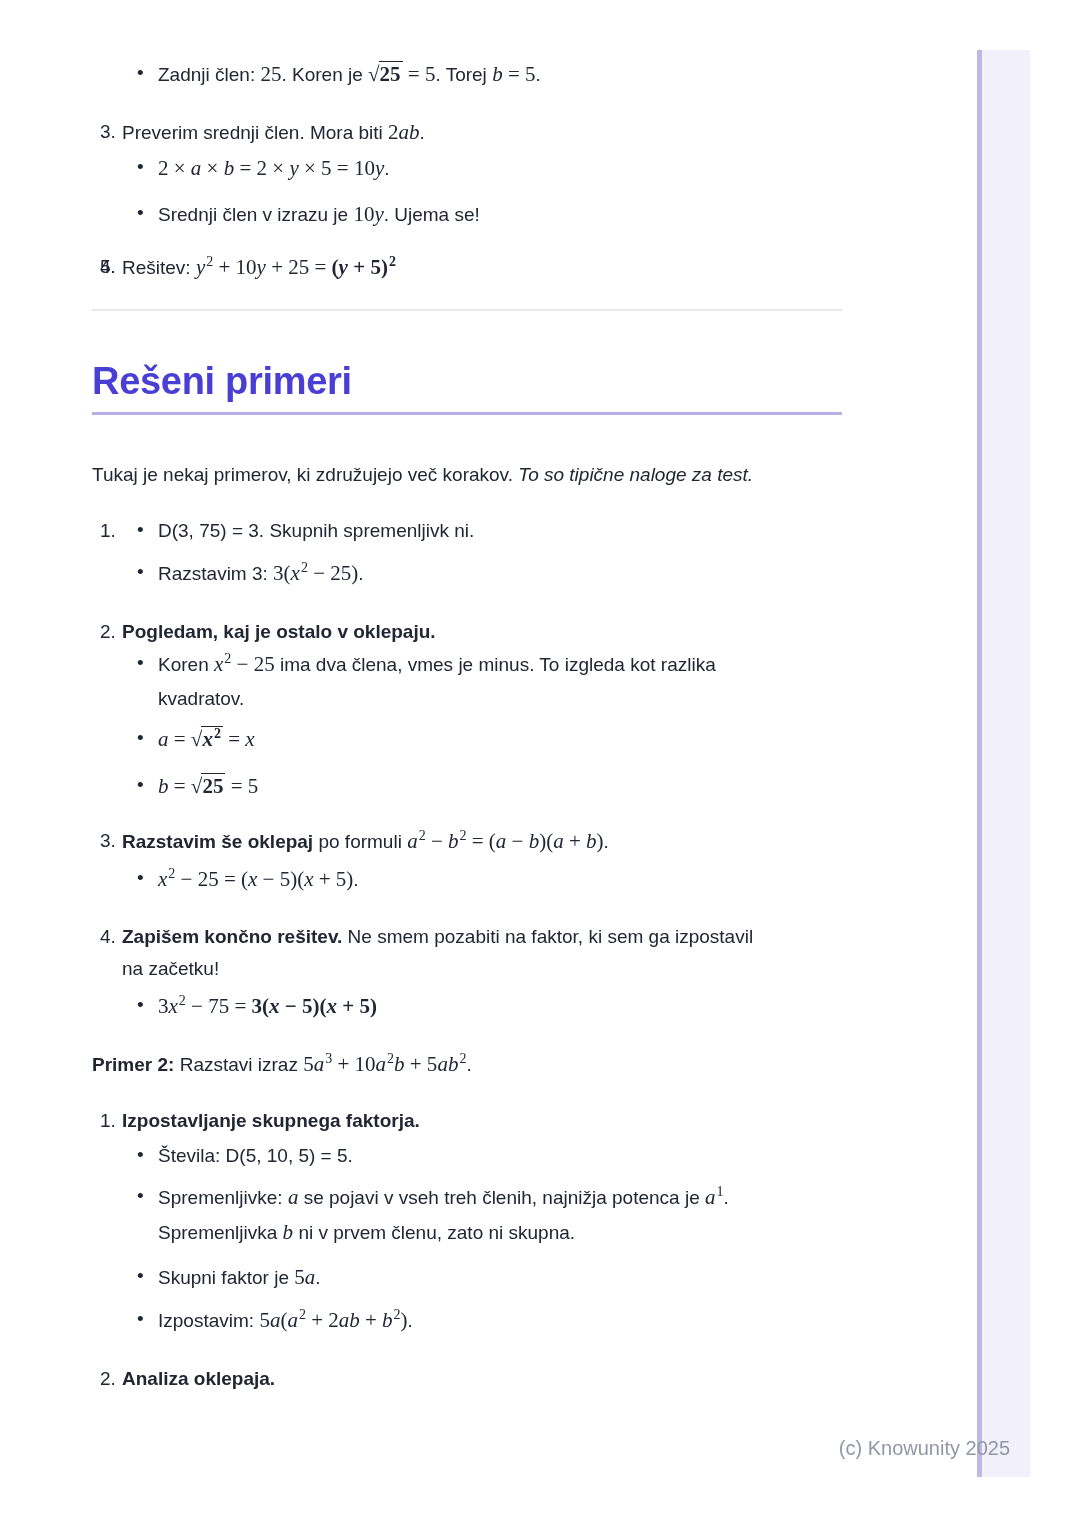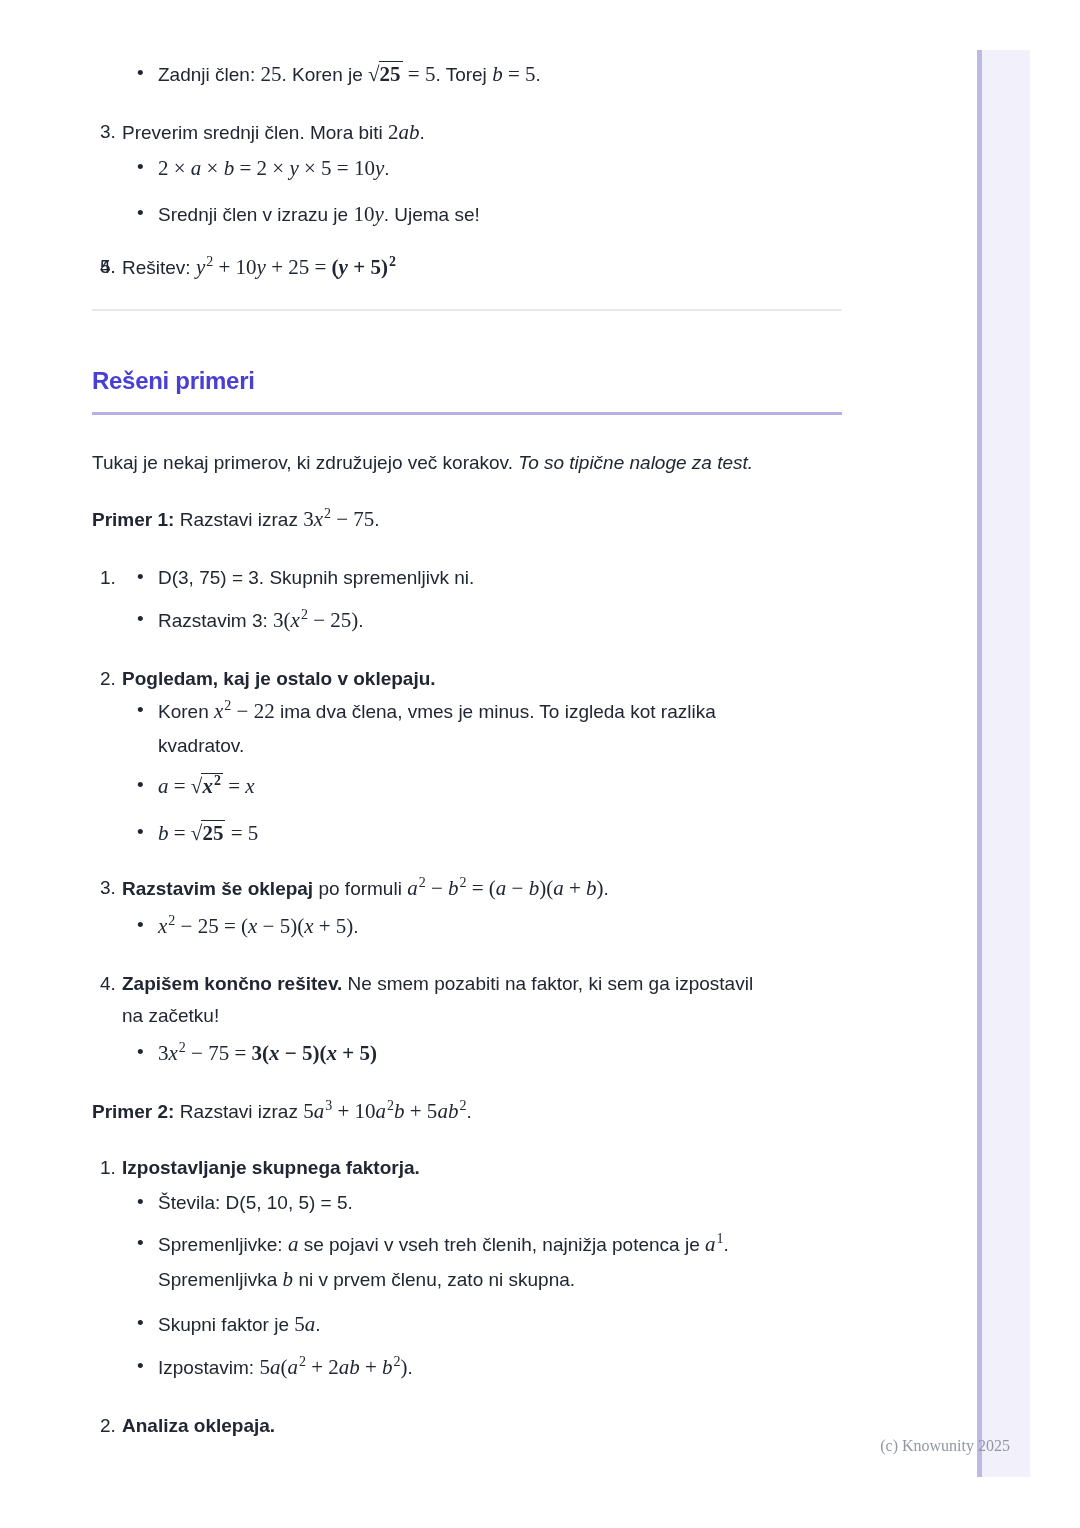--- a/index.html
+++ b/index.html
@@ -26,51 +26,50 @@
   .bold{font-weight:bold;}
   .ital{font-style:italic;}
   .m{font-family:"Liberation Serif","DejaVu Serif",serif;font-size:21px;}
   .it{font-style:italic;}
   .sup{font-size:14px;position:relative;top:-8px;margin-left:1px;}
   .sqrt{white-space:nowrap;font-weight:bold;}
   .sqrt .radsign{font-family:"Liberation Serif","DejaVu Serif",serif;font-size:21px;}
   .sqrt .rad{border-top:1.5px solid currentColor;padding:0 2px 0 1px;margin-left:-1px;}
   .divider{height:2px;background:var(--divider,#e7e7ed);width:750px;}
   h1.heading{
-    margin:0;font-size:24px;line-height:44px;font-weight:bold;
+    margin:0;font-size:38px;line-height:44px;font-weight:bold;
     color:var(--accent,#4a3fd5);letter-spacing:-0.3px;white-space:nowrap;
   }
   .h1line{height:3px;background:var(--underline,#b6b0e4);width:750px;}
   .watermark{
     position:absolute;top:1437px;right:70px;
-    font-size:16px;color:var(--muted,#9197a3);white-space:nowrap;font-family:Liberation Serif, serif;
+    font-size:20px;color:var(--muted,#9197a3);white-space:nowrap;
   }
 </style>
 </head>
 <body>
 
 <div class="page-strip"></div>
 
 <div class="content" id="content">
     <div class="block bli" style="margin-top: 12px;"><span class="marker">•</span><span><span class="">Zadnji člen: </span><span class="m">25</span><span class="">. Koren je </span><span class="sqrt"><span class="radsign">√</span><span class="rad m"><span class="m">25</span></span></span><span class="m"> = 5</span><span class="">. Torej </span><span class="m it">b</span><span class="m"> = 5</span><span class="">.</span></span></div>
     <div class="block oli" style="margin-top: 25px;"><span class="num">3.</span><span><span class="">Preverim srednji člen. Mora biti </span><span class="m">2</span><span class="m it">ab</span><span class="">.</span></span></div>
     <div class="block bli" style="margin-top: 3px;"><span class="marker">•</span><span><span class="m">2 × </span><span class="m it">a</span><span class="m"> × </span><span class="m it">b</span><span class="m"> = 2 × </span><span class="m it">y</span><span class="m"> × 5 = 10</span><span class="m it">y</span><span class="">.</span></span></div>
     <div class="block bli" style="margin-top: 13px;"><span class="marker">•</span><span><span class="">Srednji člen v izrazu je </span><span class="m">10</span><span class="m it">y</span><span class="">. Ujema se!</span></span></div>
     <div class="block oli" style="margin-top: 20px;"><span class="num">4.</span></div>
     <div class="block oli" style="margin-top: 11px;"><span class="num">5.</span><span><span class="">Rešitev: </span><span class="m it">y</span><span class="m sup">2</span><span class="m"> + 10</span><span class="m it">y</span><span class="m"> + 25 = </span><span class="m bold">(</span><span class="m it bold">y</span><span class="m bold"> + 5)</span><span class="m sup bold">2</span></span></div>
     <div class="divider" style="margin-top: 23px;"></div>
     <h1 class="heading" style="margin-top: 48px;">Rešeni primeri</h1>
     <div class="h1line" style="margin-top: 9px;"></div>
-    <div class="block para" style="margin-top: 32px;"><span><span class="">Tukaj je nekaj primerov, ki združujejo več korakov. </span><span class="ital">To so tipične naloge za test.</span></span></div>
-    <div class="block para" style="margin-top: 24px;"><span><span class="bold">Primer 1:</span><span class=""> Razstavi izraz </span><span class="m">3</span><span class="m it">x</span><span class="m sup">2</span><span class="m"> − 75</span><span class="">.</span></span></div>
+    <div class="block para" style="margin-top: 44px;"><span><span class="">Tukaj je nekaj primerov, ki združujejo več korakov. </span><span class="ital">To so tipične naloge za test.</span></span></div>
     <div class="block oli" style="margin-top: 24px;"><span class="num">1.</span></div>
     <div class="block bli" style="margin-top: 3px;"><span class="marker">•</span><span><span class="">D(3, 75) = 3. Skupnih spremenljivk ni.</span></span></div>
     <div class="block bli" style="margin-top: 10px;"><span class="marker">•</span><span><span class="">Razstavim 3: </span><span class="m">3(</span><span class="m it">x</span><span class="m sup">2</span><span class="m"> − 25)</span><span class="">.</span></span></div>
     <div class="block oli" style="margin-top: 24px;"><span class="num">2.</span><span><span class="bold">Pogledam, kaj je ostalo v oklepaju.</span></span></div>
-    <div class="block bli" style="margin-top: 0px;"><span class="marker">•</span><span><span class="">Koren </span><span class="m it">x</span><span class="m sup">2</span><span class="m"> − 22</span><span class=""> ima dva člena, vmes je minus. To izgleda kot razlika</span><br><span class="">kvadratov.</span></span></div>
+    <div class="block bli" style="margin-top: 0px;"><span class="marker">•</span><span><span class="">Koren </span><span class="m it">x</span><span class="m sup">2</span><span class="m"> − 25</span><span class=""> ima dva člena, vmes je minus. To izgleda kot razlika</span><br><span class="">kvadratov.</span></span></div>
     <div class="block bli" style="margin-top: 8px;"><span class="marker">•</span><span><span class="m it">a</span><span class="m"> = </span><span class="sqrt"><span class="radsign">√</span><span class="rad m"><span class="m it">x</span><span class="m sup">2</span></span></span><span class="m"> = </span><span class="m it">x</span></span></div>
     <div class="block bli" style="margin-top: 12px;"><span class="marker">•</span><span><span class="m it">b</span><span class="m"> = </span><span class="sqrt"><span class="radsign">√</span><span class="rad m"><span class="m">25</span></span></span><span class="m"> = 5</span></span></div>
     <div class="block oli" style="margin-top: 22px;"><span class="num">3.</span><span><span class="bold">Razstavim še oklepaj</span><span class=""> po formuli </span><span class="m it">a</span><span class="m sup">2</span><span class="m"> − </span><span class="m it">b</span><span class="m sup">2</span><span class="m"> = (</span><span class="m it">a</span><span class="m"> − </span><span class="m it">b</span><span class="m">)(</span><span class="m it">a</span><span class="m"> + </span><span class="m it">b</span><span class="m">)</span><span class="">.</span></span></div>
     <div class="block bli" style="margin-top: 3px;"><span class="marker">•</span><span><span class="m it">x</span><span class="m sup">2</span><span class="m"> − 25 = (</span><span class="m it">x</span><span class="m"> − 5)(</span><span class="m it">x</span><span class="m"> + 5)</span><span class="">.</span></span></div>
     <div class="block oli" style="margin-top: 23px;"><span class="num">4.</span><span><span class="bold">Zapišem končno rešitev.</span><span class=""> Ne smem pozabiti na faktor, ki sem ga izpostavil</span><br><span class="">na začetku!</span></span></div>
     <div class="block bli" style="margin-top: 5px;"><span class="marker">•</span><span><span class="m">3</span><span class="m it">x</span><span class="m sup">2</span><span class="m"> − 75 = </span><span class="m bold">3(</span><span class="m it bold">x</span><span class="m bold"> − 5)(</span><span class="m it bold">x</span><span class="m bold"> + 5)</span></span></div>
     <div class="block para" style="margin-top: 23px;"><span><span class="bold">Primer 2:</span><span class=""> Razstavi izraz </span><span class="m">5</span><span class="m it">a</span><span class="m sup">3</span><span class="m"> + 10</span><span class="m it">a</span><span class="m sup">2</span><span class="m it">b</span><span class="m"> + 5</span><span class="m it">ab</span><span class="m sup">2</span><span class="">.</span></span></div>
     <div class="block oli" style="margin-top: 22px;"><span class="num">1.</span><span><span class="bold">Izpostavljanje skupnega faktorja.</span></span></div>
     <div class="block bli" style="margin-top: 3px;"><span class="marker">•</span><span><span class="">Števila: D(5, 10, 5) = 5.</span></span></div>
     <div class="block bli" style="margin-top: 9px;"><span class="marker">•</span><span><span class="">Spremenljivke: </span><span class="m it">a</span><span class=""> se pojavi v vseh treh členih, najnižja potenca je </span><span class="m it">a</span><span class="m sup">1</span><span class="">.</span><br><span class="">Spremenljivka </span><span class="m it">b</span><span class=""> ni v prvem členu, zato ni skupna.</span></span></div>

